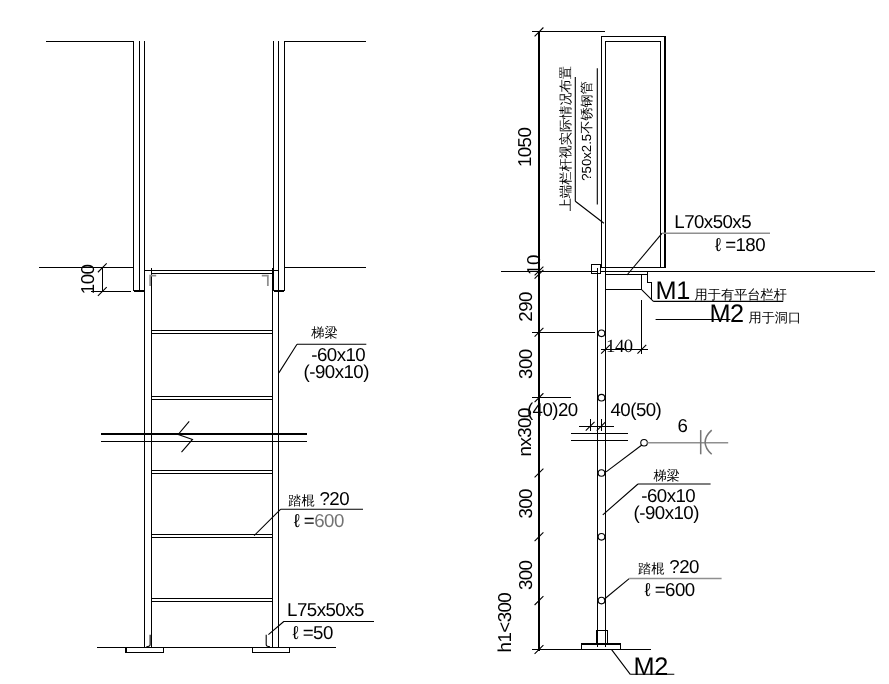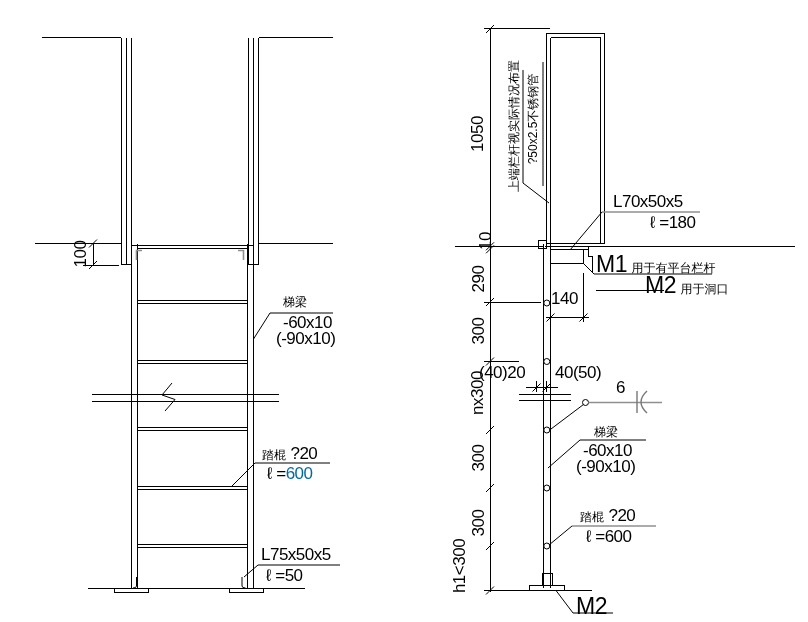--- a/index.html
+++ b/index.html
@@ -4,21 +4,21 @@
 <style>
   html,body{margin:0;padding:0;background:#fff;}
   #canvas{position:relative;width:808px;height:622px;background:#ffffff;overflow:hidden;
           font-family:"Liberation Sans", sans-serif;color:#000;}
   #linework{position:absolute;left:0;top:0;}
   .lbl{position:absolute;white-space:nowrap;line-height:1;color:#000;}
   .num{font-size:17px;letter-spacing:-0.5px;}
   .cjk{font-size:12px;}
   .mark{font-size:23px;letter-spacing:-0.5px;}
   .vtext{transform:translate(-50%,-50%) rotate(-90deg);transform-origin:center;}
-  .cyan{color:#0369a1;}
+  .cyan{color:#737373;}
 </style>
 </head>
 <body>
 
 <div id="canvas">
 
   <svg id="linework" width="808" height="622" viewBox="0 0 808 622">
 
     <g stroke="#000" stroke-width="1" fill="none" shape-rendering="crispEdges">
 
@@ -163,21 +163,21 @@
 
   <div class="lbl" style="left:596px;top:253px;">
     <span class="mark">M1</span>
     <span class="cjk">用于有平台栏杆</span>
   </div>
   <div class="lbl" style="left:599px;top:274px;margin-left:46px;">
     <span class="mark">M2</span>
     <span class="cjk">用于洞口</span>
   </div>
 
-  <div class="lbl num" style="left:551px;top:290px;">140</div>
+  <div class="lbl num" style="left:551px;top:306px;font-family:Liberation Serif, serif;">140</div>
   <div class="lbl num" style="left:479px;top:364px;text-align:center;">(40)20</div>
   <div class="lbl num" style="left:555px;top:364px;text-align:right;">40(50)</div>
   <div class="lbl num" style="left:616px;top:379px;">6</div>
 
   <div class="lbl cjk" style="left:594px;top:426px;">梯梁</div>
   <div class="lbl num" style="left:583px;top:442px;">-60x10</div>
   <div class="lbl num" style="left:576px;top:458px;">(-90x10)</div>
 
   <div class="lbl" style="left:580px;top:507px;">
     <span class="cjk">踏棍</span>

